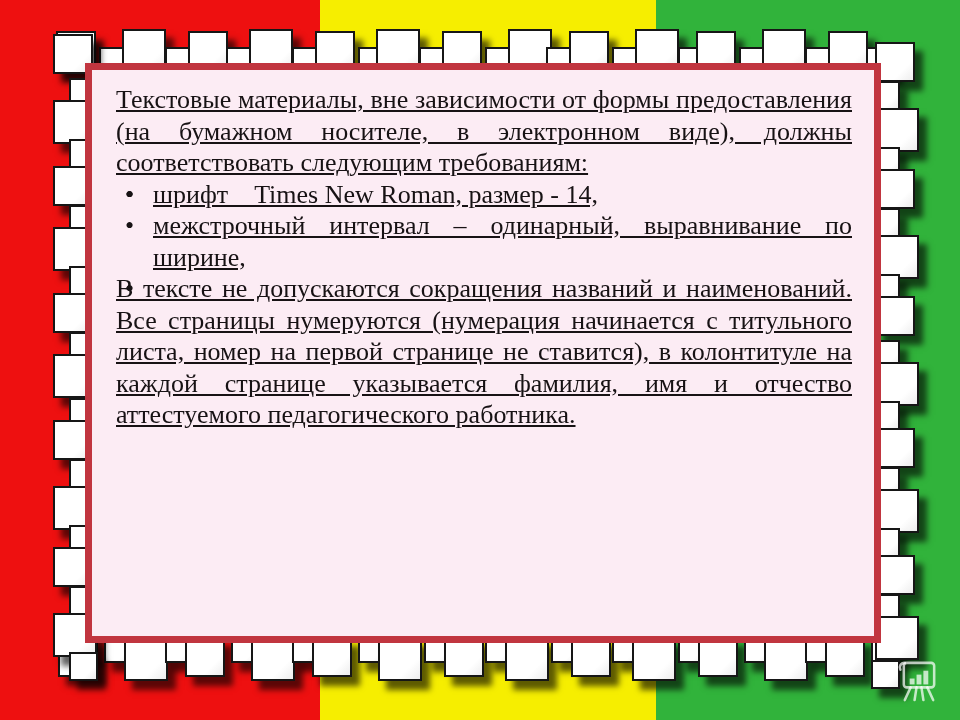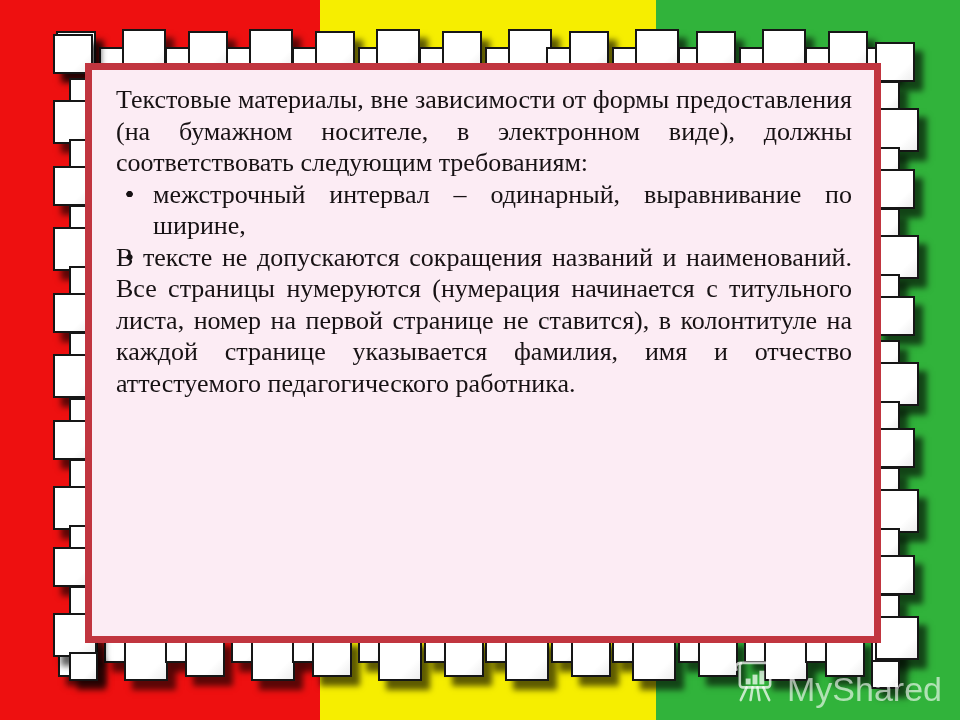--- a/index.html
+++ b/index.html
@@ -30,21 +30,21 @@
     border:7px solid var(--panel-border,#c1353f);
     z-index:2;
     padding:14px 22px 0 24px;
     color:var(--text,#171214);
   }
   .panel h1 {
     margin:4px 0 6px 0; text-align:center;
     font-size:36px; font-weight:bold; color:#000;
     letter-spacing:0.5px;
   }
-  .body-text { font-size:26px; line-height:31.5px; }
+  .body-text { font-size:26px; line-height:31.5px;text-decoration:underline; }
   .panel p { margin:0; text-align:justify; }
   .panel ul { margin:0; padding:0; list-style:none; }
   .panel li { position:relative; padding-left:37px; text-align:justify; }
   .bullet { position:absolute; left:9px; top:0; }
 
   
   .wm {
     position:absolute; right:18px; bottom:14px; z-index:5;
     display:flex; align-items:flex-end; gap:9px;
     font-family:"Liberation Sans", sans-serif;
@@ -159,20 +159,21 @@
 
   <div class="panel">
     <div class="body-text">
       <p>Текстовые материалы, вне зависимости от формы предоставления (на бумажном носителе, в электронном виде), должны соответствовать следующим требованиям:</p>
       <ul>
         <li>
           <span class="bullet">•</span>
         </li>
         <li>
           <span class="bullet">•</span>
+          <span>шрифт &nbsp;&nbsp;&nbsp;Times New Roman, размер - 14,</span>
         </li>
         <li>
           <span class="bullet">•</span>
           <span>межстрочный интервал – одинарный, выравнивание по ширине,</span>
         </li>
         <li>
           <span class="bullet">•</span>
         </li>
       </ul>
       <p>В тексте не допускаются сокращения названий и наименований. Все страницы нумеруются (нумерация начинается с титульного листа, номер на первой странице не ставится), в колонтитуле на каждой странице указывается фамилия, имя и отчество аттестуемого педагогического работника.</p>
@@ -184,16 +185,15 @@
       <path d="M10 8 C5.5 8 4 12 5.5 15"></path>
       <rect x="9" y="8" width="31" height="25" rx="3"></rect>
       <rect x="15" y="24" width="5" height="6" fill="rgba(255,255,255,0.72)" stroke="none"></rect>
       <rect x="22" y="20" width="5" height="10" fill="rgba(255,255,255,0.72)" stroke="none"></rect>
       <rect x="29" y="16" width="5" height="14" fill="rgba(255,255,255,0.72)" stroke="none"></rect>
       <path d="M16 33 L10 46"></path>
       <path d="M22 33 L20 46"></path>
       <path d="M27 33 L29 46"></path>
       <path d="M33 33 L39 46"></path>
     </svg>
-    <span>MyShared</span>
   </div>
 
 </div>
 
 </body></html>

